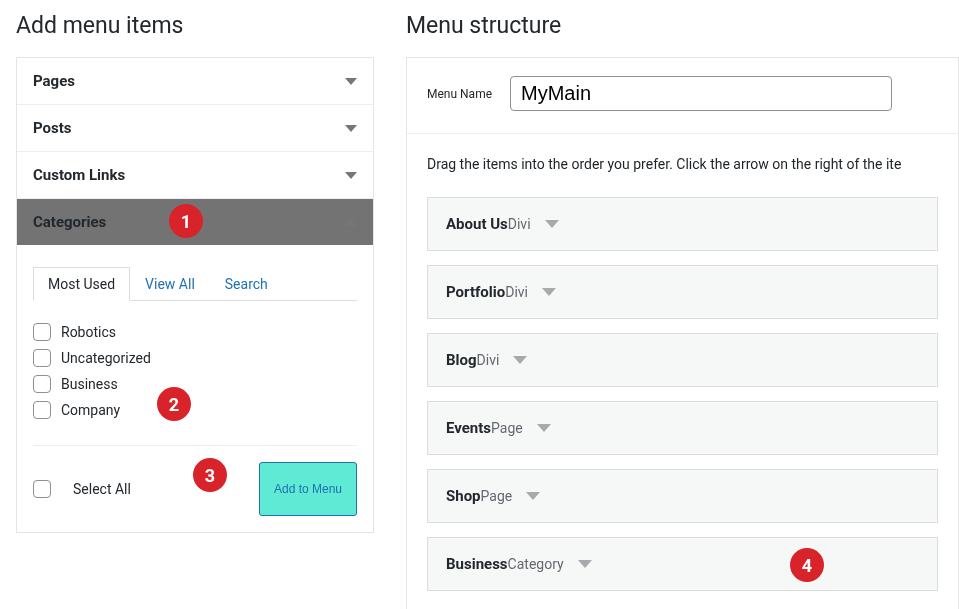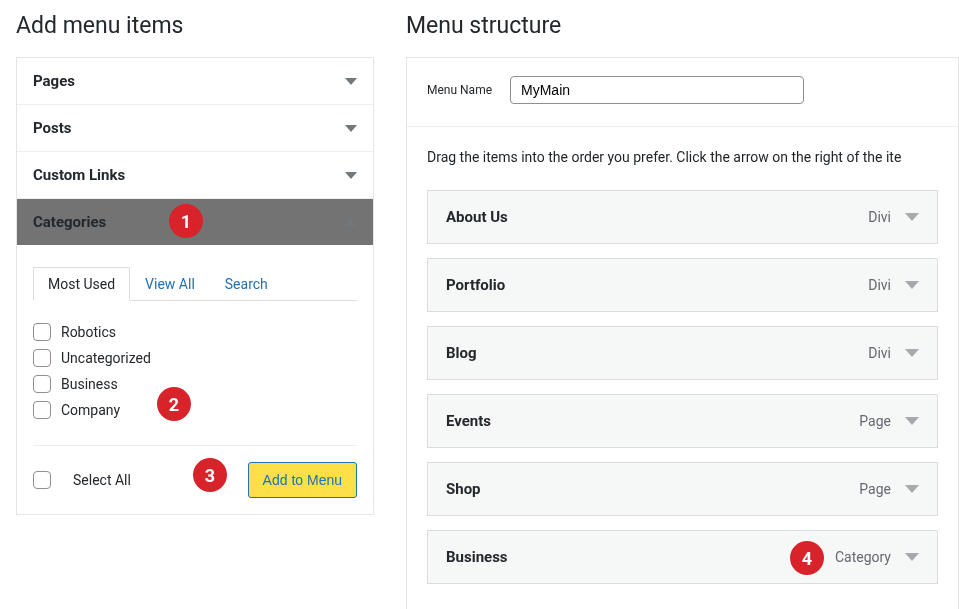--- a/index.html
+++ b/index.html
@@ -79,60 +79,59 @@
     }
     .controls-row {
       display: flex;
       align-items: center;
       justify-content: space-between;
       border-top: 1px solid #eee;
       padding-top: 16px;
     }
     .sel-all { display: flex; align-items: center; gap: 22px; }
     .btn {
-      background: #fde047;
+      background: #5eead4;
       border: 1px solid #2271b1;
       color: #2271b1;
-      padding: 9px 14px;
+      padding: 19px 14px;
       border-radius: 3px;
       cursor: pointer;
-      font-size: 14px;
+      font-size: 12px;
     }
     .structure-box { border: 1px solid #e5e5e5; }
     .name-row {
       display: flex;
       align-items: center;
       gap: 18px;
       padding: 18px 20px 22px;
       border-bottom: 1px solid #eee;
     }
     .name-label { font-size: 12px; color: #23282d; }
     .name-input {
-      font-size: 14px;
+      font-size: 20px;
       padding: 5px 10px;
       border: 1px solid #8c8f94;
       border-radius: 4px;
-      width: 294px;
+      width: 382px;
     }
     .instr {
       padding: 20px 20px 22px;
       color: #1d2327;
       font-size: 14px;
       line-height: 1.5;
       white-space: nowrap;
     }
     .menu-items { padding: 0 20px 20px; }
     .menu-item-bar {
       background: #f6f7f7;
       border: 1px solid #dcdcde;
       height: 54px;
       margin-bottom: 14px;
       display: flex;
       align-items: center;
-      justify-content: space-between;
       padding: 0 18px;
       cursor: move;
     }
     .menu-item-title { font-weight: 700; font-size: 15px; }
     .menu-item-right { display: flex; align-items: center; gap: 14px; }
     .menu-item-type { color: #646970; font-size: 14px; }
     .mi-arrow {
       width: 0; height: 0;
       border-left: 7px solid transparent;
       border-right: 7px solid transparent;

